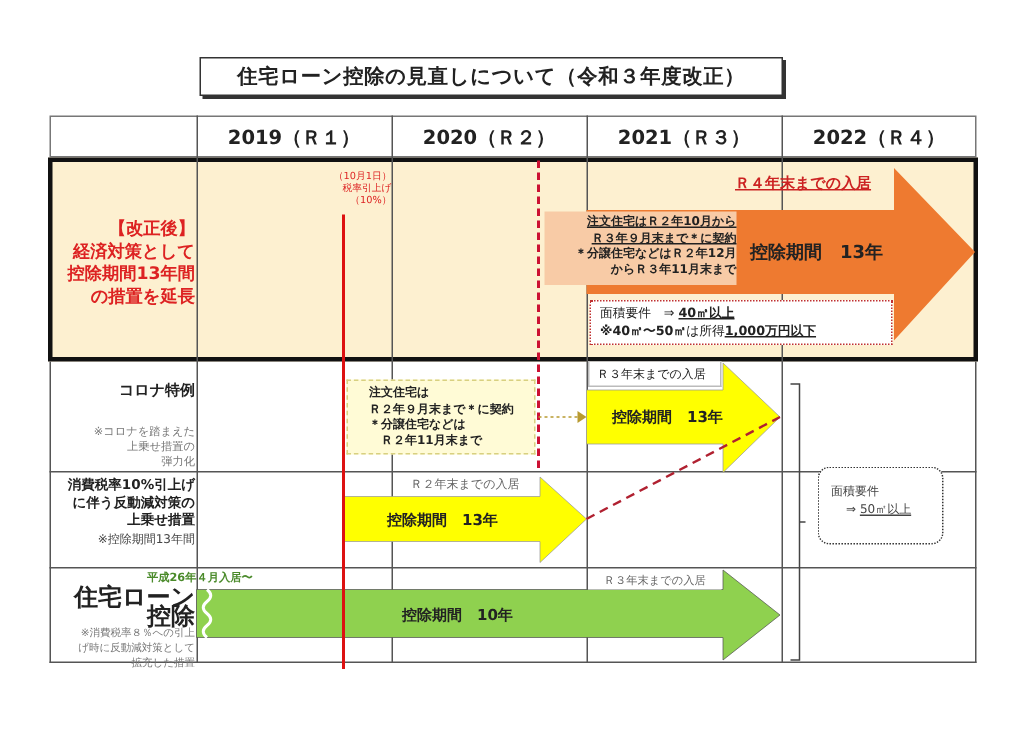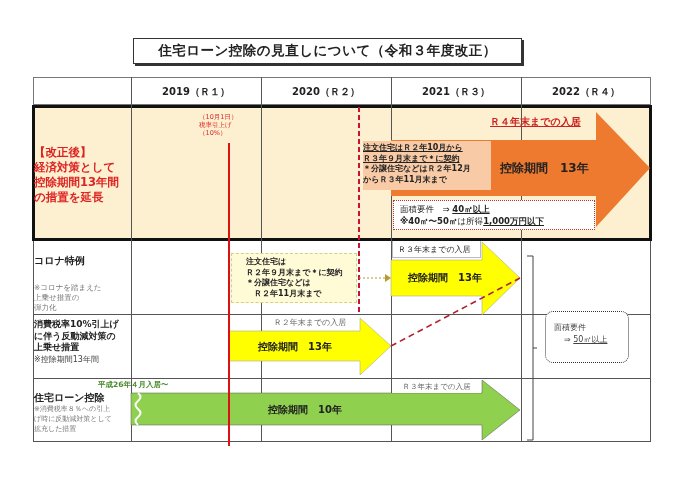--- a/index.html
+++ b/index.html
@@ -3,24 +3,24 @@
 <meta charset="utf-8">
 <style>
   html, body { margin:0; padding:0; background:#ffffff; }
   body { width:690px; height:488px; position:relative; overflow:hidden;
          font-family:"DejaVu Sans", "Liberation Sans", sans-serif; color:#222; }
   .abs { position:absolute; }
   .title-box { left:133px; top:38px; width:387px; height:24px; border:1px solid #333;
                box-shadow:2px 2px 0 #333; background:#fff; display:flex; align-items:center;
                justify-content:center; font-weight:bold; font-size:13.5px; letter-spacing:0.5px;text-align:center; }
   .hdr-cell { top:78px; height:27px; display:flex; align-items:center; justify-content:center;
-              font-size:10px; font-weight:bold; color:#222; }
+              font-size:13px; font-weight:bold; color:#222; }
   .gridline-v { width:1px; background:#555; }
   .gridline-h { height:1px; background:#555; }
-  .txt { font-size:9px; line-height:11px; text-align:left; }
+  .txt { font-size:9px; line-height:11px; text-align:right; }
   .red { color:#d22; }
   svg { position:absolute; left:0; top:0; }
   .ul { text-decoration:underline; }
 </style>
 </head>
 <body>
 
 <div class="abs title-box">住宅ローン控除の見直しについて（令和３年度改正）</div>
 
 <div class="abs" style="left:33px; top:77px; width:618px; height:28px; border:1px solid #777; box-sizing:border-box;"></div>
@@ -127,21 +127,21 @@
 
 <div class="abs" style="left:545px; top:311px; width:84px; height:52px; background:#fff; border:1.5px dotted #333; border-radius:8px; box-sizing:border-box; font-size:8px; line-height:12px; padding:10px 0 0 8px; color:#444;">
   <div>面積要件</div>
   <div style="padding-left:10px;">
     <span>⇒</span>
     <span class="ul">50㎡以上</span>
   </div>
 </div>
 
 <div class="abs txt" style="left:34px; top:391px; width:96px;">
-  <div style="font-size:10px; font-weight:bold; line-height:13px;">住宅ローン控除</div>
+  <div style="font-size:16px; font-weight:bold; line-height:13px;">住宅ローン控除</div>
   <div style="color:#777; font-size:7px; line-height:10px;">※消費税率８％への引上</div>
   <div style="color:#777; font-size:7px; line-height:10px;">げ時に反動減対策として</div>
   <div style="color:#777; font-size:7px; line-height:10px;">拡充した措置</div>
 </div>
 
 <div class="abs" style="left:98px; top:380px; width:100px; font-size:7.5px; color:#4a8a2a; font-weight:bold;">平成26年４月入居〜</div>
 
 <div class="abs" style="left:392px; top:381px; width:89px; height:12px; font-size:7.5px; line-height:12px; text-align:center; color:#666; background:#fff;">Ｒ３年末までの入居</div>
 <div class="abs" style="left:268px; top:403px; width:100px; font-size:10px; font-weight:bold;">控除期間　10年</div>
 

